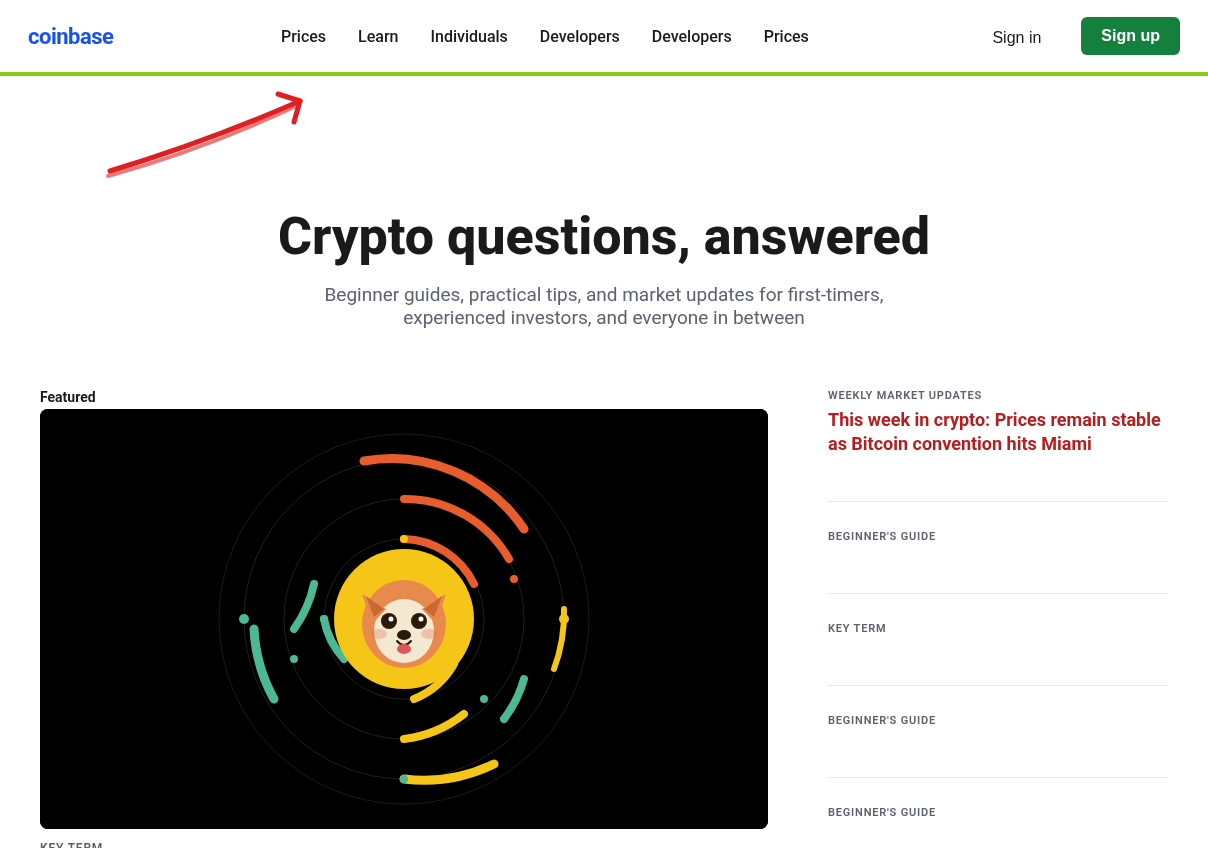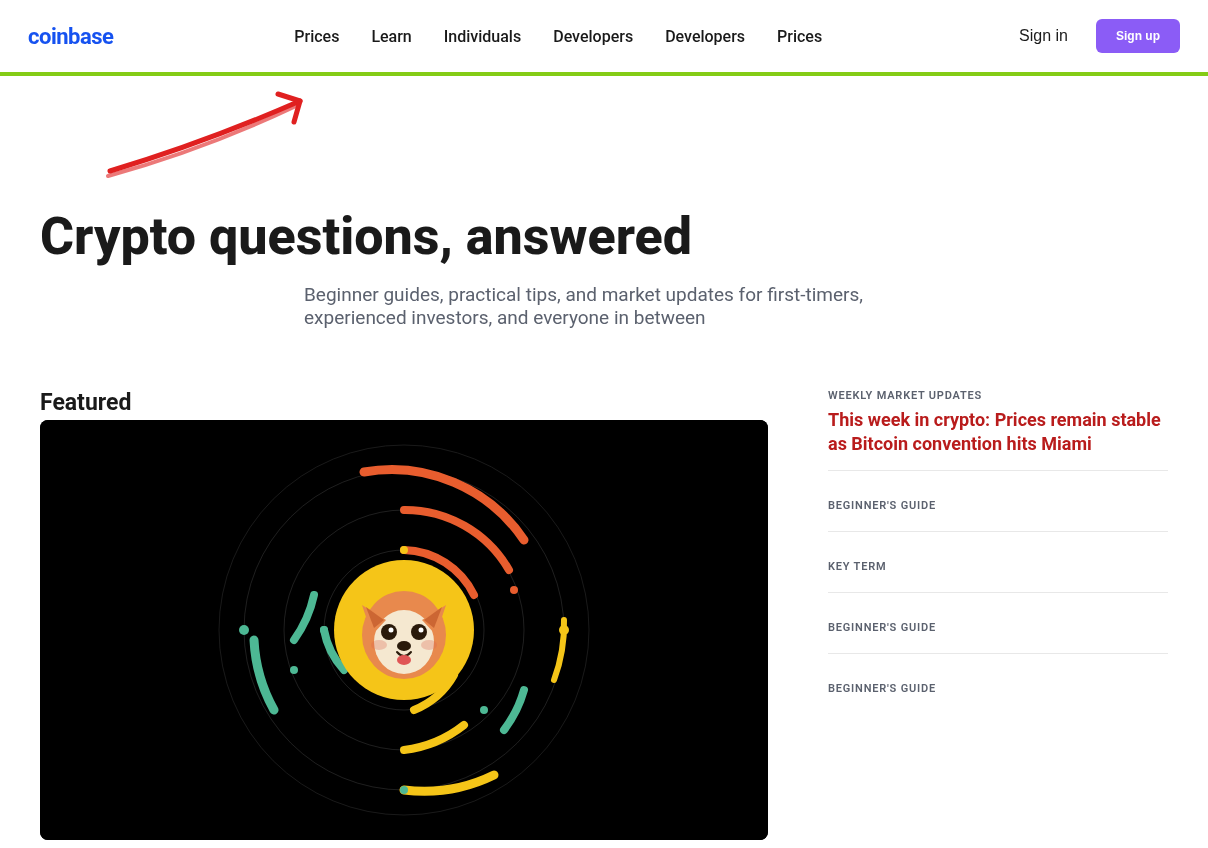--- a/index.html
+++ b/index.html
@@ -10,67 +10,67 @@
       display: flex; align-items: center; justify-content: space-between;
       padding: 0 28px; height: 76px; border-bottom: 4px solid #84cc16;
       position: relative; z-index: 10;
     }
     .nav-logo { font-size: 22px; font-weight: 700; color: #1652f0; letter-spacing: -0.5px; }
     .nav-links { display: flex; gap: 32px; align-items: center; }
     .nav-links a {
       text-decoration: none; color: #1a1a1a; font-size: 16px;
       font-weight: 500; cursor: pointer;
     }
-    .nav-actions { display: flex; gap: 12px; align-items: flex-end; }
+    .nav-actions { display: flex; gap: 24px; align-items: flex-end; }
     .btn-signin {
       background: transparent; border: none; cursor: pointer;
       font-size: 16px; font-weight: 500; color: #1a1a1a; padding: 8px 16px;
     }
     .btn-signup {
-      background: #8b5cf6; color: #fff; border: none; border-radius: 6px;
-      padding: 10px 20px; font-size: 12px; font-weight: 600; cursor: pointer;
+      background: #15803d; color: #fff; border: none; border-radius: 6px;
+      padding: 10px 20px; font-size: 16px; font-weight: 600; cursor: pointer;
     }
 
     
     .arrow-container {
       position: relative; height: 110px; overflow: visible;
     }
     .arrow-svg {
       position: absolute; top: 0; left: 100px; width: 320px; height: 110px;
     }
 
     
-    .hero { text-align: left; padding: 20px 40px 60px; }
+    .hero { text-align: center; padding: 20px 40px 60px; }
     .hero h1 { font-size: 52px; font-weight: 800; color: #1a1a1a; margin-bottom: 16px; }
     .hero p { font-size: 19px; color: #5b616e; max-width: 600px; margin: 0 auto; }
 
     
     .main-content {
       display: flex; gap: 60px; padding: 0 40px 60px;
       max-width: 1208px; margin: 0 auto;
     }
 
     
     .featured-section { flex: 1; min-width: 0; }
     .section-title {
-      font-size: 23px; font-weight: 700; margin-bottom: 4px; color: #1a1a1a;
+      font-size: 14px; font-weight: 700; margin-bottom: 4px; color: #1a1a1a;
     }
     .featured-image {
       width: 100%; height: 420px; border-radius: 8px;
       overflow: hidden; background: #000; margin-bottom: 12px;
       display: flex; align-items: center; justify-content: center;
     }
     .featured-label {
       font-size: 12px; font-weight: 600; color: #5b616e;
       text-transform: uppercase; letter-spacing: 0.8px; margin-bottom: 6px;
     }
 
     
     .popular-section { width: 340px; flex-shrink: 0; }
-    .popular-item { margin-bottom: 28px; border-bottom: 1px solid #e8e8e8; padding-bottom: 13px; }
+    .popular-item { margin-bottom: 28px; border-bottom: 1px solid #e8e8e8; padding-bottom: 44px; }
     .popular-item:last-child { border-bottom: none; }
     .article-tag {
       font-size: 11px; font-weight: 600; color: #5b616e;
       text-transform: uppercase; letter-spacing: 0.8px; margin-bottom: 6px;
     }
     .article-title {
       font-size: 18px; font-weight: 700; color: #b91c1c; line-height: 1.35;
       cursor: pointer;
     }
 

